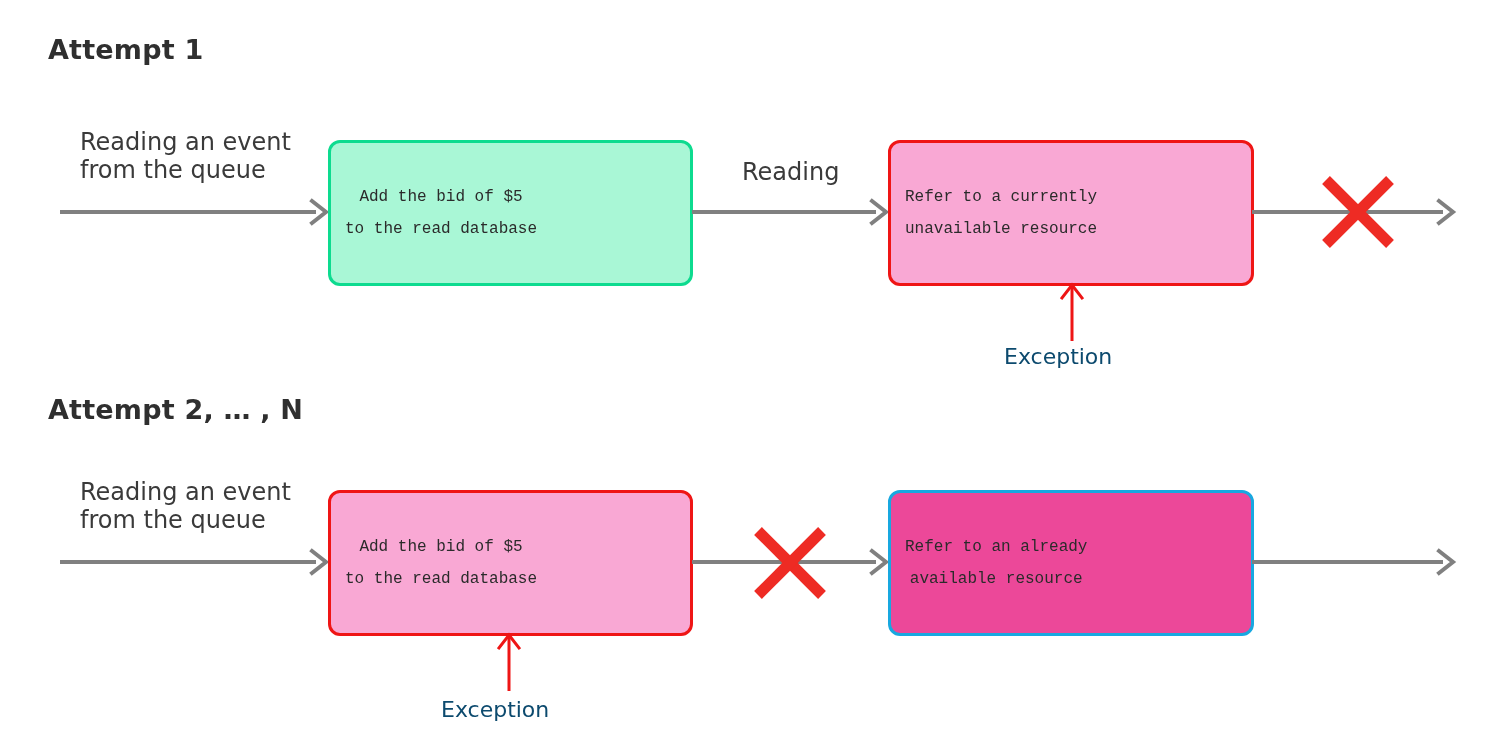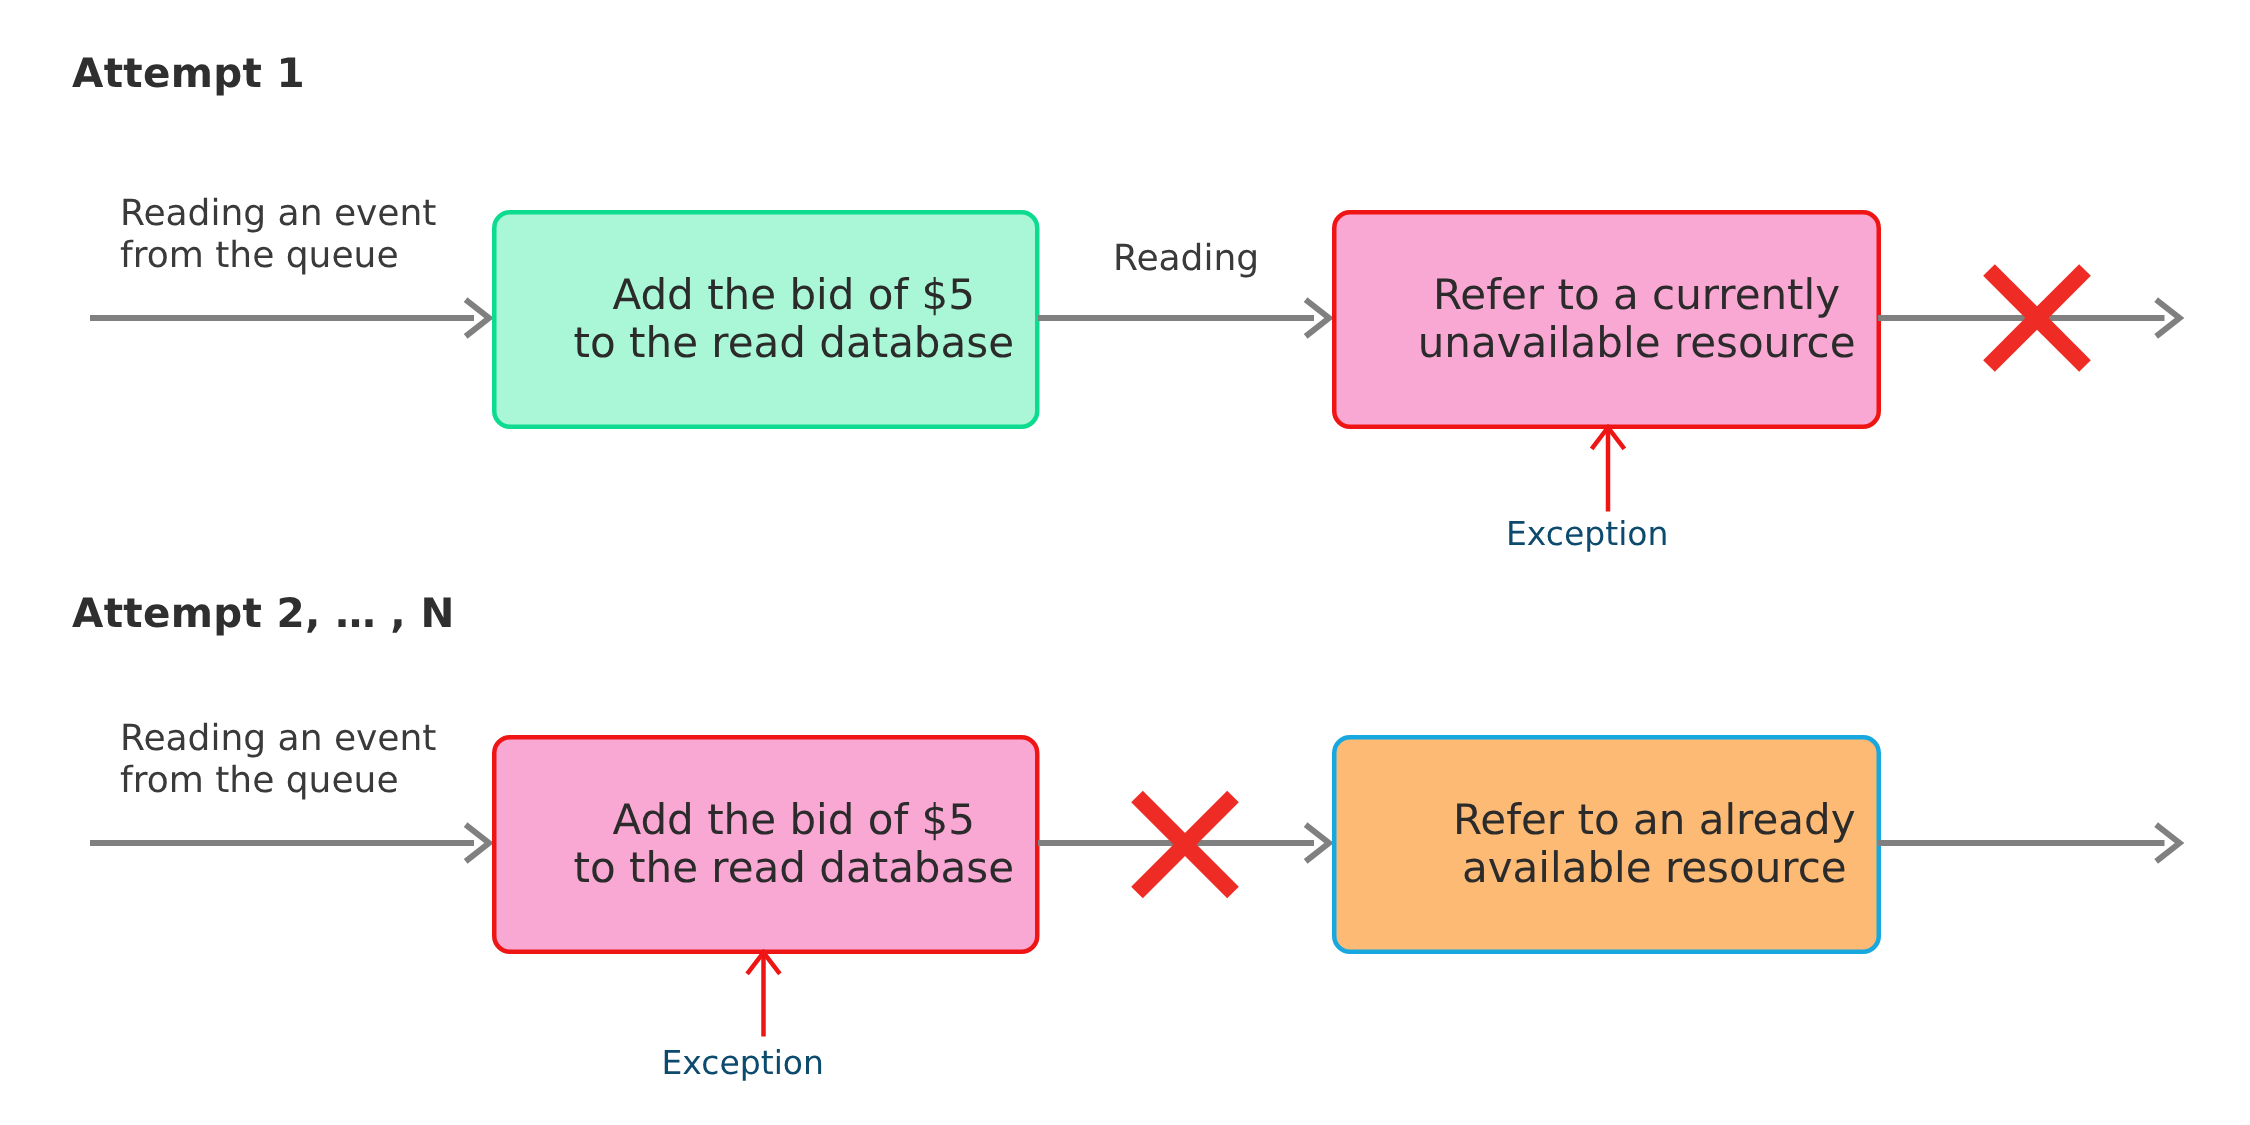--- a/index.html
+++ b/index.html
@@ -33,32 +33,33 @@
 
   
   .proc-box {
     position: absolute;
     box-sizing: border-box;
     border-radius: 12px;
     border-width: 3px;
     border-style: solid;
     display: flex;
     align-items: center;
-    justify-content: flex-end;
+    justify-content: flex-start;
     text-align: center;
-    font-size: 28px;
+    font-size: 16px;
     line-height: 32px;
     color: #2b2b2b;
     padding: 0 14px;
+    font-family: Liberation Mono, monospace;
   }
   .proc-box .box-text { white-space: pre-line; }
 
   .box-green { background: #a9f7d6; border-color: #0ddb8f; }
   .box-red   { background: #f9a8d4; border-color: #ef1515; }
-  .box-blue  { background: #fdba74; border-color: #18a8e0; }
+  .box-blue  { background: #ec4899; border-color: #18a8e0; }
 
   #box-r1-left   { left: 328px; top: 140px; width: 365px; height: 146px; }
   #box-r1-right  { left: 888px; top: 140px; width: 366px; height: 146px; }
   #box-r2-left   { left: 328px; top: 490px; width: 365px; height: 146px; }
   #box-r2-right  { left: 888px; top: 490px; width: 366px; height: 146px; }
 
   
   .flow-arrow {
     position: absolute;
     height: 26px;

